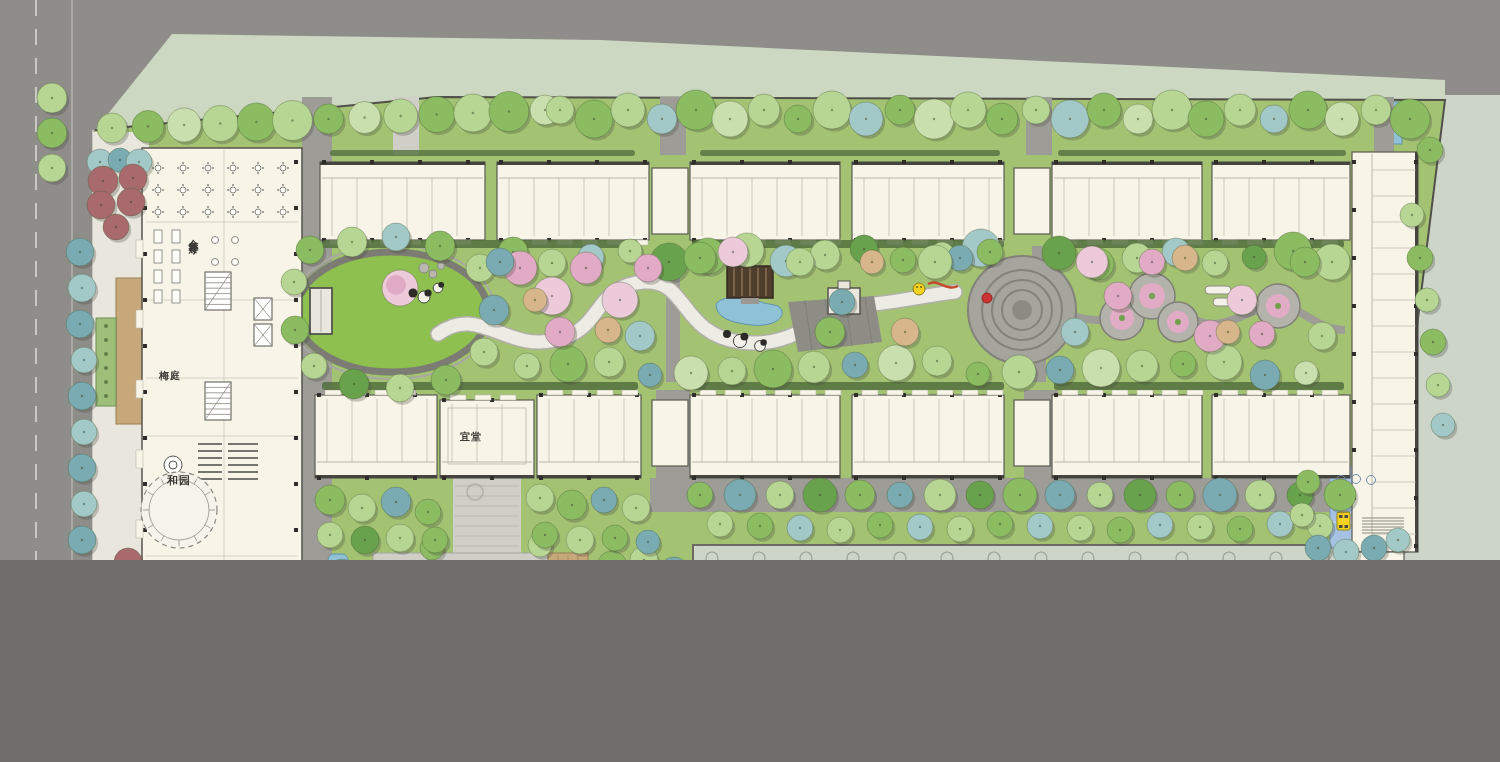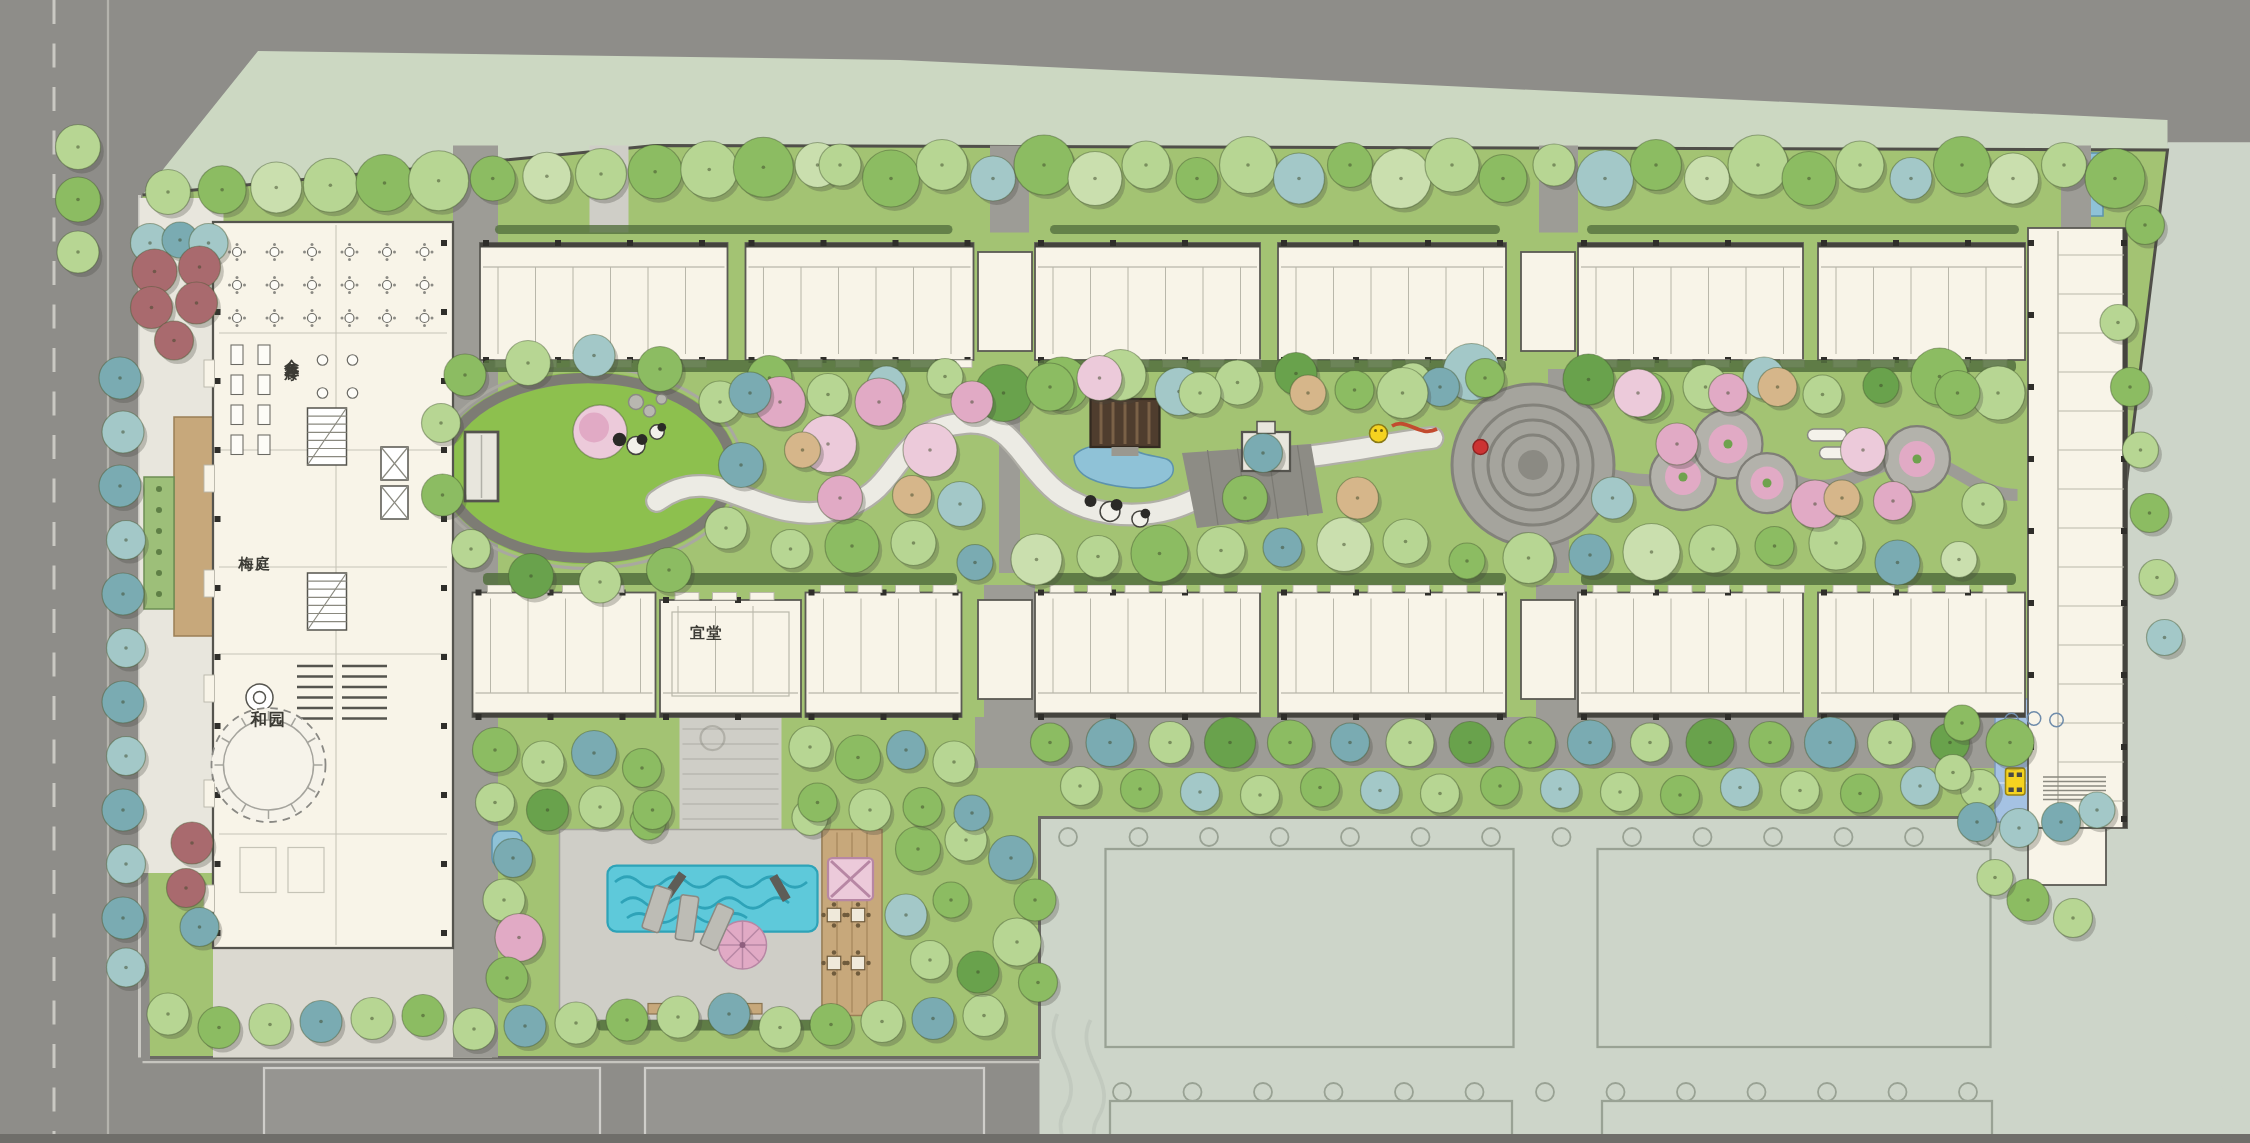--- a/index.html
+++ b/index.html
@@ -1,16 +1,16 @@
 <!DOCTYPE html>
 <html style="--pp-lawn: #a3c373; --pp-lawn_bright: #8dc04e; --pp-road: #8e8d89; --pp-road_light: #9d9c96; --pp-sage: #cdd5c9; --pp-band: #ccd8c2; --pp-cream: #f8f4e8; --pp-line: #55544e; --pp-tree_light: #b7d693; --pp-tree_pale: #cadfae; --pp-tree_med: #8cbc62; --pp-tree_dark: #69a24c; --pp-hedge: #54703e; --pp-teal: #7aabb2; --pp-teal_light: #a3c8c8; --pp-pink: #e1aac5; --pp-pink_light: #eccada; --pp-tan: #d6b68a; --pp-maroon: #a96a6e; --pp-pool: #5ec9da; --pp-pond: #8fc2d7; --pp-wood: #c7a87b; --pp-pavilion: #4f3d2e; --pp-pad: #a5c2e3; --pp-bus: #f5d320; --pp-deck: #cfcec7; --pp-walk: #e8e6dd; --pp-outline: #99a294;"><head>
 <meta charset="utf-8">
 <style>
   html,body{margin:0;padding:0;background:#6f6e6a;}
-  .stage{position:relative;width:1500px;height:756px;overflow:hidden;
+  .stage{position:relative;width:1500px;height:560px;overflow:hidden;
          font-family:"Liberation Sans", sans-serif;background:var(--pp-road,#8e8d89);}
   .stage svg{position:absolute;left:0;top:0;}
   .c-road{fill:var(--pp-road,#8e8d89);}
   .c-roadl{fill:var(--pp-road_light,#9d9c96);}
   .c-sage{fill:var(--pp-sage,#cdd5c9);}
   .c-band{fill:var(--pp-band,#ccd8c2);}
   .c-lawn{fill:var(--pp-lawn,#a3c373);}
   .c-walk{fill:var(--pp-walk,#e8e6dd);}
   .c-deck{fill:var(--pp-deck,#cfcec7);}
   .c-wood{fill:var(--pp-wood,#c7a87b);}
@@ -1634,14 +1634,14 @@
         <circle cx="1382" cy="612" r="1.2" fill="rgba(60,70,40,0.5)"></circle>
         <circle cx="1332.5" cy="588" r="11.76" fill="rgba(70,70,60,0.28)"></circle>
         <circle cx="1330" cy="585" r="12" fill="#b7d693" stroke="rgba(70,90,50,0.45)" stroke-width="0.8"></circle>
         <circle cx="1330" cy="585" r="1.2" fill="rgba(60,70,40,0.5)"></circle>
       </g>
 </svg>
 
 <div class="lbl v-lbl" style="left:193px;top:235px">金鱼餐厅</div>
 <div class="lbl" style="left:170px;top:376px">梅庭</div>
 <div class="lbl big" style="left:179px;top:480px">和园</div>
-<div class="lbl" style="left:471px;top:422px">宜堂</div>
+<div class="lbl" style="left:471px;top:437px">宜堂</div>
 </div>
 
 </body></html>

